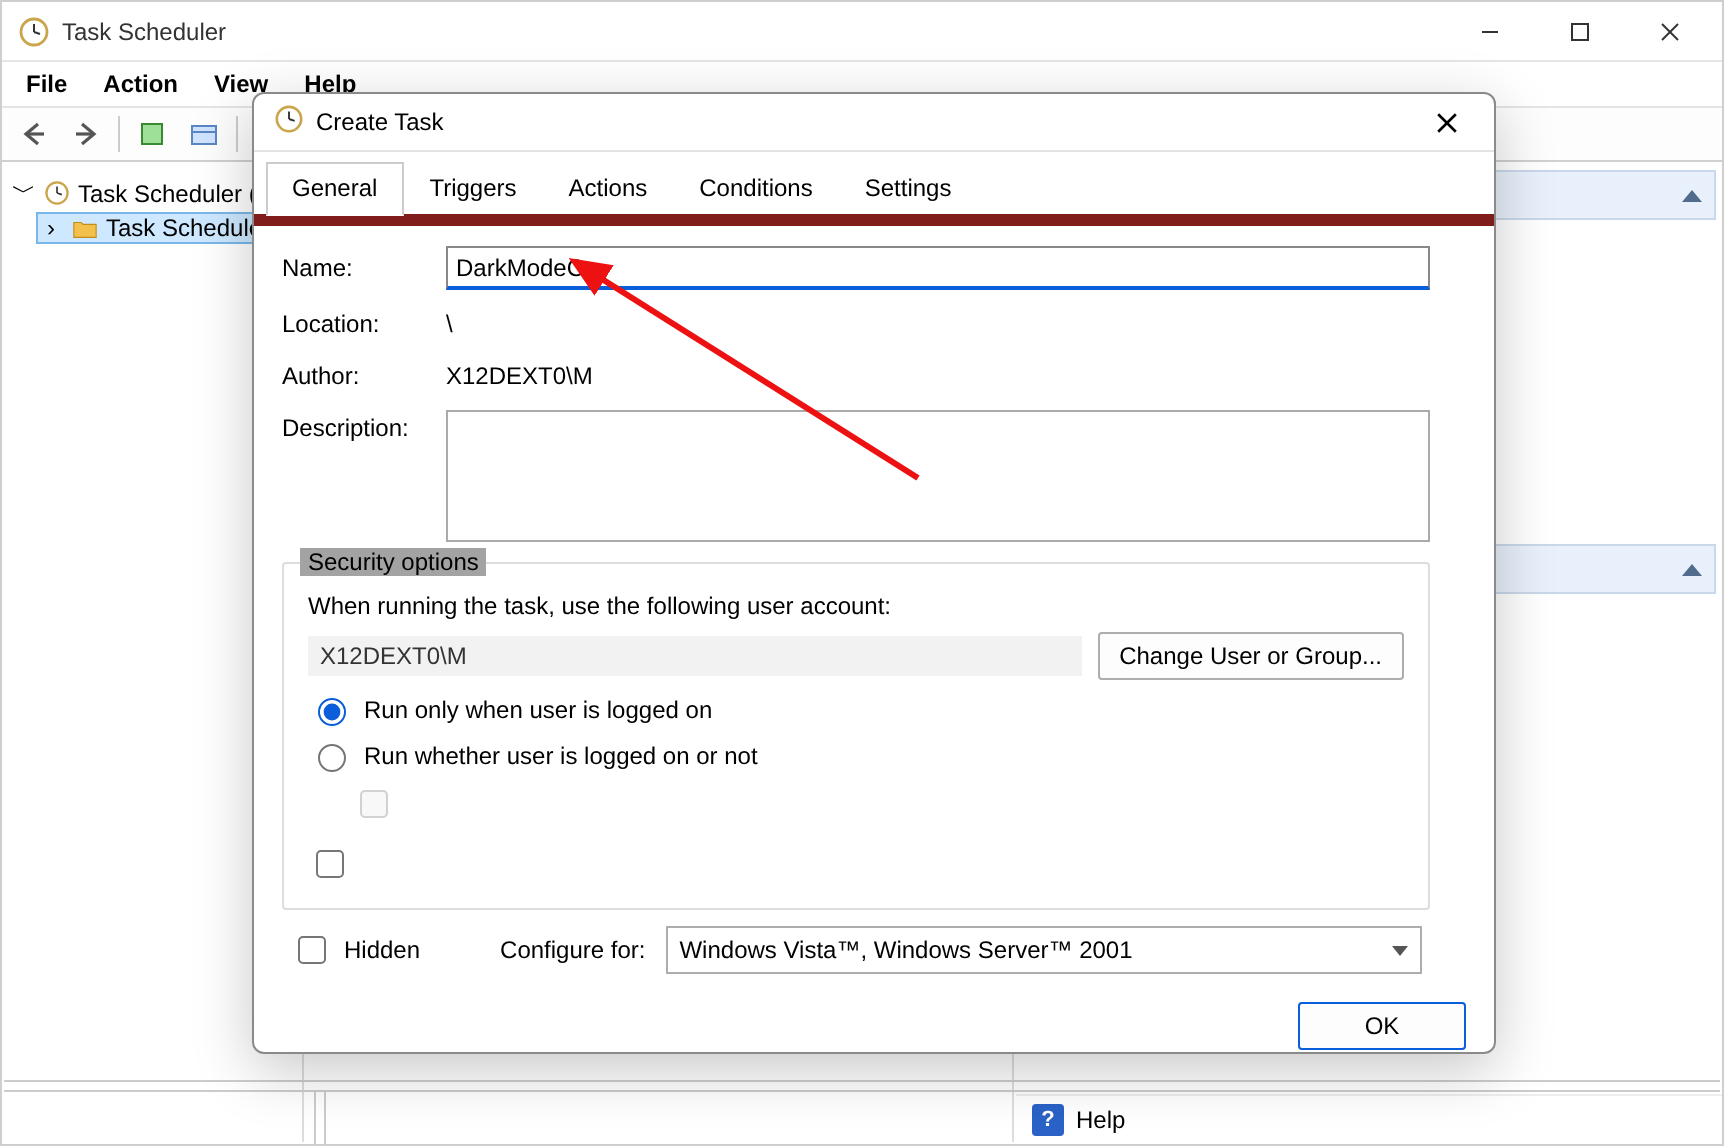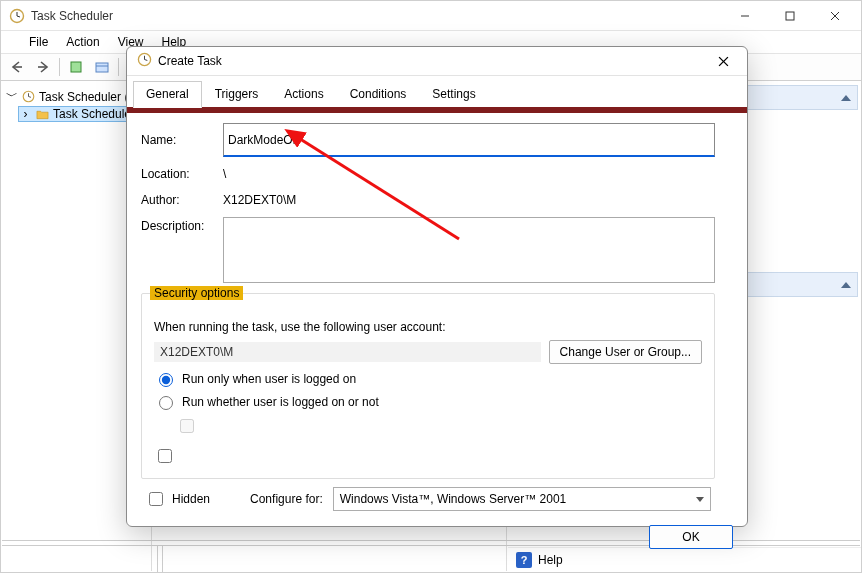--- a/index.html
+++ b/index.html
@@ -8,21 +8,21 @@
 
   
   .main-window { position: absolute; inset: 0; border: 1px solid #cfcfcf; background: #fff;}
   .titlebar { display: flex; align-items: center; height: 30px; padding: 0 4px; border-bottom: 1px solid #e5e5e5; }
   .titlebar .app-icon { width: 16px; height: 16px; margin: 0 6px 0 4px; display: flex; align-items: center; justify-content: center;}
   .titlebar .title { flex: 1; font-size: 12px; color:#333; }
   .win-btns { display: flex; }
   .win-btn { width: 45px; height: 28px; display: flex; align-items:center; justify-content:center; color:#555;}
   .win-btn svg { width:10px; height:10px; }
 
-  .menubar { display:flex; gap:2px; padding:2px 20px; height:22px; align-items:center;}
+  .menubar { display:flex; gap:2px; padding:2px 4px; height:22px; align-items:center;font-weight:bold;}
   .menubar .menu-item { padding:2px 8px; font-size:12px; color:#000;}
   
   .toolbar { display:flex; align-items:center; gap:2px; padding:2px 4px; border-top:1px solid #e4e4e4; border-bottom:1px solid #d0d0d0; height:28px; background:#fdfdfd;}
   .tb-btn { width:24px; height:22px; display:flex; align-items:center; justify-content:center; border:1px solid transparent; border-radius:2px;}
   .tb-sep { width:1px; height:18px; background:#ccc; margin:0 2px;}
 
   .content-area { position:absolute; top:82px; left:1px; right:1px; bottom:1px; display:flex; }
   .tree-panel { width:150px; border-right:1px solid #ddd; background:#fff; padding:4px 2px; }
   .tree-row { display:flex; align-items:center; gap:4px; padding:1px 2px; font-size:12px; white-space:nowrap; overflow:hidden;}
   .tree-row.selected { background:#cde8ff; border:1px solid #7ab7e8; padding:0 1px;}
@@ -51,32 +51,32 @@
   .dlg-titlebar .title { flex:1; font-size:12px; color:#000;}
   .dlg-close { width:40px; height:28px; display:flex; align-items:center; justify-content:center; }
   
   .tabstrip { display:flex; border-bottom:6px solid #7f1d1d; padding:0 6px; margin-top:4px;}
   .tab { padding:5px 12px 6px; font-size:12px; border:1px solid transparent; position:relative; top:1px;}
   .tab.active { border:1px solid #ccc; border-bottom:1px solid #fff; background:#fff;}
   
   .tab-body { flex:1; padding:10px 32px 4px 14px; display:flex; flex-direction:column; gap:8px;}
   .form-row { display:flex; align-items:center; gap:8px;}
   .form-row .lbl { width:74px; font-size:12px; color:#000;}
-  .txt-input { flex:1; height:34px; border:1px solid #888; padding:0 4px; font-size:12px; outline:none;}
+  .txt-input { flex:1; height:22px; border:1px solid #888; padding:0 4px; font-size:12px; outline:none;}
   .txt-input.focus { border-bottom:2px solid #0a5ed9;}
   .ro-field { flex:1; background:#f2f2f2; height:20px; padding:2px 6px; font-size:12px; color:#333; display:flex; align-items:center;}
   .static-val { flex:1; font-size:12px; padding:2px 0;}
   .desc-row { display:flex; align-items:flex-start; gap:8px;}
   .desc-row .lbl { width:74px; padding-top:2px;}
   .textarea { flex:1; height:66px; border:1px solid #aaa; background:#fff;}
   
   .groupbox { border:1px solid #ddd; border-radius:2px; padding:10px 12px 12px; position:relative; margin-top:2px;}
-  .groupbox .legend { position:absolute; top:-8px; left:8px; background:#eab308; padding:0 4px; font-size:12px;}
+  .groupbox .legend { position:absolute; top:-8px; left:8px; background:#a3a3a3; padding:0 4px; font-size:12px;}
   .g-row { display:flex; align-items:center; gap:8px; margin-top:6px;}
-  .g-row:first-of-type{margin-top:16px;}
+  .g-row:first-of-type{margin-top:4px;}
   .btn { border:1px solid #adadad; background:#fdfdfd; padding:4px 10px; font-size:12px; border-radius:2px;}
   .small-note { color:#6a6a6a; font-size:12px;}
   
   input[type=radio],input[type=checkbox]{accent-color:#0a5ed9; width:14px;height:14px;}
   .checkbox-row, .radio-row { display:flex; align-items:center; gap:6px;}
   
   .bottom-row { display:flex; align-items:center; gap:10px; padding:0 4px;}
   .cfg-label{font-size:12px;}
   .select { flex:1; border:1px solid #adadad; height:24px; display:flex; align-items:center; justify-content:space-between; padding:0 6px; font-size:12px;}
   .select .chev { width:0;height:0;border-left:4px solid transparent;border-right:4px solid transparent;border-top:5px solid #555;}

